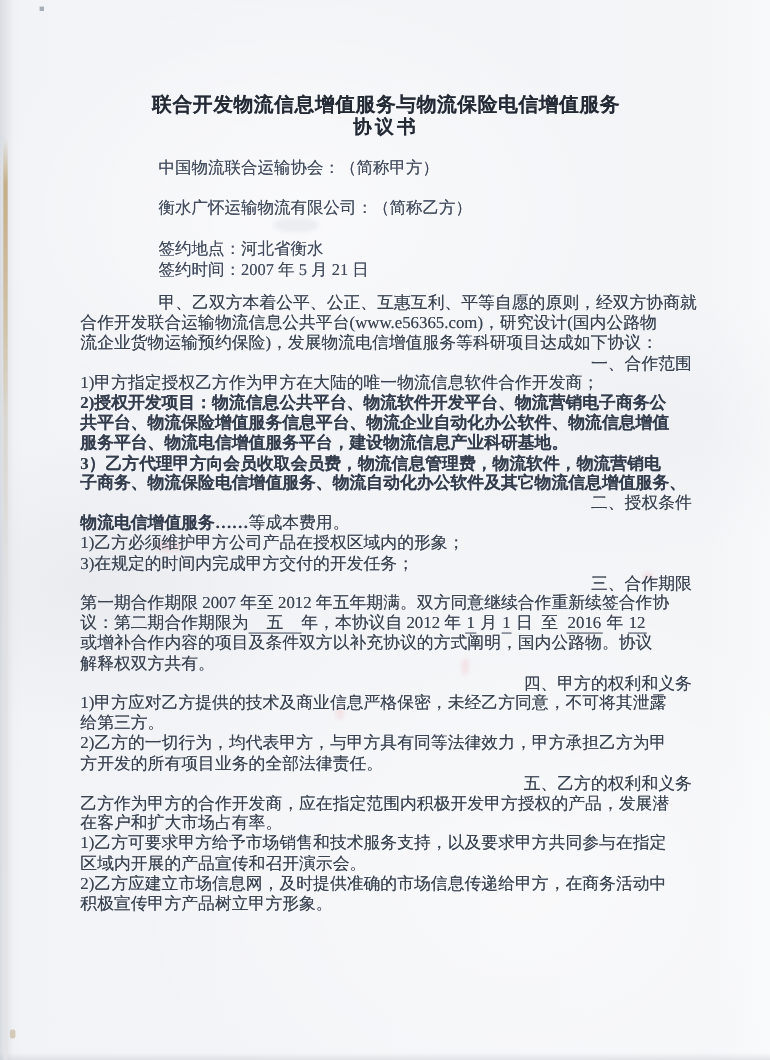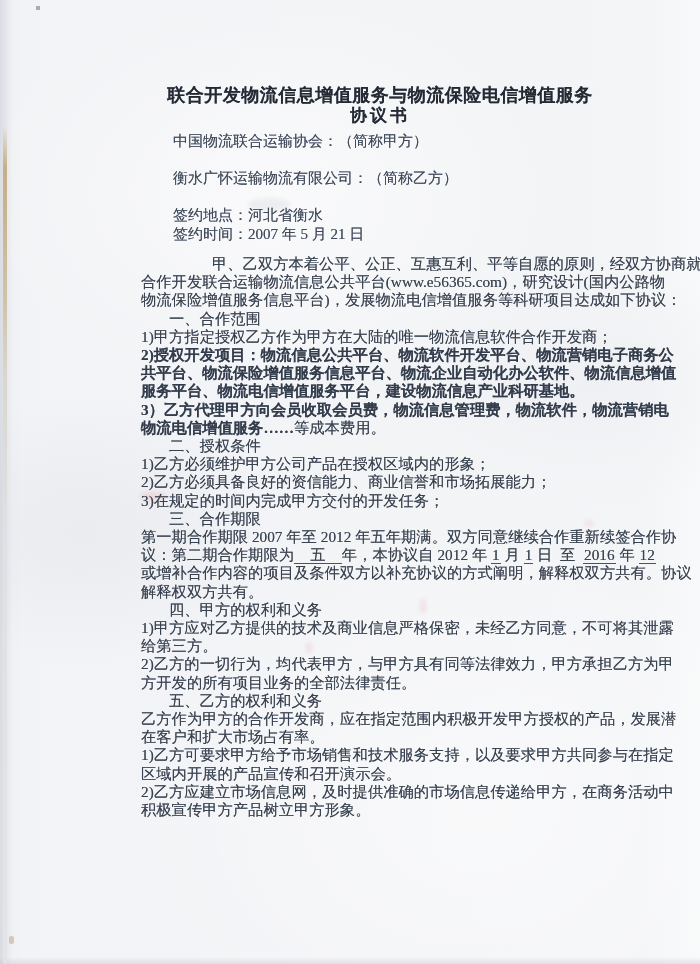--- a/index.html
+++ b/index.html
@@ -25,33 +25,33 @@
   .speck{position:absolute;left:36px;top:6px;width:4px;height:4px;background:#99a1ac;opacity:.85;}
   .edge-dot{position:absolute;left:9px;top:936px;width:5px;height:8px;background:#c9b9a0;opacity:.7;border-radius:2px;}
   .smudge{position:absolute;border-radius:50%;filter:blur(2px);}
   .sm-gray{left:248px;top:198px;width:42px;height:13px;background:rgba(165,175,190,.16);}
   .sm-p1{left:140px;top:492px;width:26px;height:9px;background:rgba(228,118,128,.18);}
   .sm-p2{left:420px;top:598px;width:6px;height:16px;background:rgba(228,118,128,.16);}
   .sm-p3{left:305px;top:642px;width:8px;height:12px;background:rgba(228,118,128,.14);}
   .sm-p4{left:584px;top:520px;width:10px;height:7px;background:rgba(228,118,128,.15);}
 
   
-  .content{position:absolute;left:102px;top:84px;width:556px;}
+  .content{position:absolute;left:73px;top:84px;width:556px;}
   .ink{text-shadow:0 0 .6px rgba(62,72,94,.65);}
   .titles{text-align:center;color:#242a34;}
   .t1{font-size:18px;font-weight:bold;letter-spacing:.5px;line-height:22px;}
   .t2{font-size:17px;font-weight:bold;letter-spacing:3px;line-height:20px;}
-  .parties{margin-top:6px;padding-left:71px;color:#414b5c;}
+  .parties{margin-top:18px;padding-left:71px;color:#414b5c;}
   .pline{font-size:15px;line-height:18.5px;white-space:pre;}
   .pb,.pp{margin-top:18.5px;}
-  .docbody{margin-top:12px;color:#39424f;margin-left:39px;}
+  .docbody{margin-top:12px;color:#39424f;}
   .bline{font-size:15.3px;line-height:18.2px;white-space:pre;}
   .bline.bold{font-weight:bold;color:#333c4b;font-family:Liberation Serif, serif;}
   .ind-first{padding-left:71px;}
-  .ind-section{padding-left:28px;}
+  .ind-section{padding-left:28px;text-align:right;}
   .b{font-weight:bold;color:#333c4b;}
   .u{border-bottom:1px solid #4a5264;padding:0 1px;}
 </style>
 </head>
 <body>
 
 <div class="page">
 
   <div class="left-shade"></div>
   <div class="bottom-shade"></div>
@@ -71,36 +71,36 @@
     </div>
     <div class="parties">
       <div class="pline pa">中国物流联合运输协会：（简称甲方）</div>
       <div class="pline pb">衡水广怀运输物流有限公司：（简称乙方）</div>
       <div class="pline pp">签约地点：河北省衡水</div>
       <div class="pline pd">签约时间：2007 年 5 月 21 日</div>
     </div>
     <div class="docbody">
         <div class="bline ind-first"><span class="">甲、乙双方本着公平、公正、互惠互利、平等自愿的原则，经双方协商就</span></div>
         <div class="bline"><span class="">合作开发联合运输物流信息公共平台(www.e56365.com)，研究设计(国内公路物</span></div>
-        <div class="bline"><span class="">物流保险增值服务信息平台)，发展物流电信增值服务等科研项目达成如下协议：</span></div>
+        <div class="bline"><span class="">流企业货物运输预约保险)，发展物流电信增值服务等科研项目达成如下协议：</span></div>
         <div class="bline ind-section"><span class="">一、合作范围</span></div>
         <div class="bline"><span class="">1)甲方指定授权乙方作为甲方在大陆的唯一物流信息软件合作开发商；</span></div>
         <div class="bline bold"><span class="">2)授权开发项目：物流信息公共平台、物流软件开发平台、物流营销电子商务公</span></div>
         <div class="bline bold"><span class="">共平台、物流保险增值服务信息平台、物流企业自动化办公软件、物流信息增值</span></div>
         <div class="bline bold"><span class="">服务平台、物流电信增值服务平台，建设物流信息产业科研基地。</span></div>
         <div class="bline bold"><span class="">3）乙方代理甲方向会员收取会员费，物流信息管理费，物流软件，物流营销电</span></div>
+        <div class="bline bold"><span class="">子商务、物流保险电信增值服务、物流自动化办公软件及其它物流信息增值服务、</span></div>
+        <div class="bline ind-section"><span class="">二、授权条件</span></div>
         <div class="bline"><span class="b">物流电信增值服务……</span><span class="">等成本费用。</span></div>
-        <div class="bline ind-section"><span class="">二、授权条件</span></div>
         <div class="bline"><span class="">1)乙方必须维护甲方公司产品在授权区域内的形象；</span></div>
-        <div class="bline"><span class="">2)乙方必须具备良好的资信能力、商业信誉和市场拓展能力；</span></div>
         <div class="bline"><span class="">3)在规定的时间内完成甲方交付的开发任务；</span></div>
         <div class="bline ind-section"><span class="">三、合作期限</span></div>
         <div class="bline"><span class="">第一期合作期限 2007 年至 2012 年五年期满。双方同意继续合作重新续签合作协</span></div>
         <div class="bline"><span class="">议：第二期合作期限为</span><span class="u ">　五　</span><span class="">年，本协议自 2012 年 </span><span class="u ">1</span><span class=""> 月 </span><span class="u ">1</span><span class=""> 日  至  </span><span class="u ">2016</span><span class=""> 年 </span><span class="u ">12</span></div>
-        <div class="bline"><span class="">或增补合作内容的项目及条件双方以补充协议的方式阐明，解释权双方共有。协议</span></div>
+        <div class="bline"><span class="">或增补合作内容的项目及条件双方以补充协议的方式阐明，国内公路物。协议</span></div>
         <div class="bline"><span class="">解释权双方共有。</span></div>
         <div class="bline ind-section"><span class="">四、甲方的权利和义务</span></div>
         <div class="bline"><span class="">1)甲方应对乙方提供的技术及商业信息严格保密，未经乙方同意，不可将其泄露</span></div>
         <div class="bline"><span class="">给第三方。</span></div>
         <div class="bline"><span class="">2)乙方的一切行为，均代表甲方，与甲方具有同等法律效力，甲方承担乙方为甲</span></div>
         <div class="bline"><span class="">方开发的所有项目业务的全部法律责任。</span></div>
         <div class="bline ind-section"><span class="">五、乙方的权利和义务</span></div>
         <div class="bline"><span class="">乙方作为甲方的合作开发商，应在指定范围内积极开发甲方授权的产品，发展潜</span></div>
         <div class="bline"><span class="">在客户和扩大市场占有率。</span></div>
         <div class="bline"><span class="">1)乙方可要求甲方给予市场销售和技术服务支持，以及要求甲方共同参与在指定</span></div>

